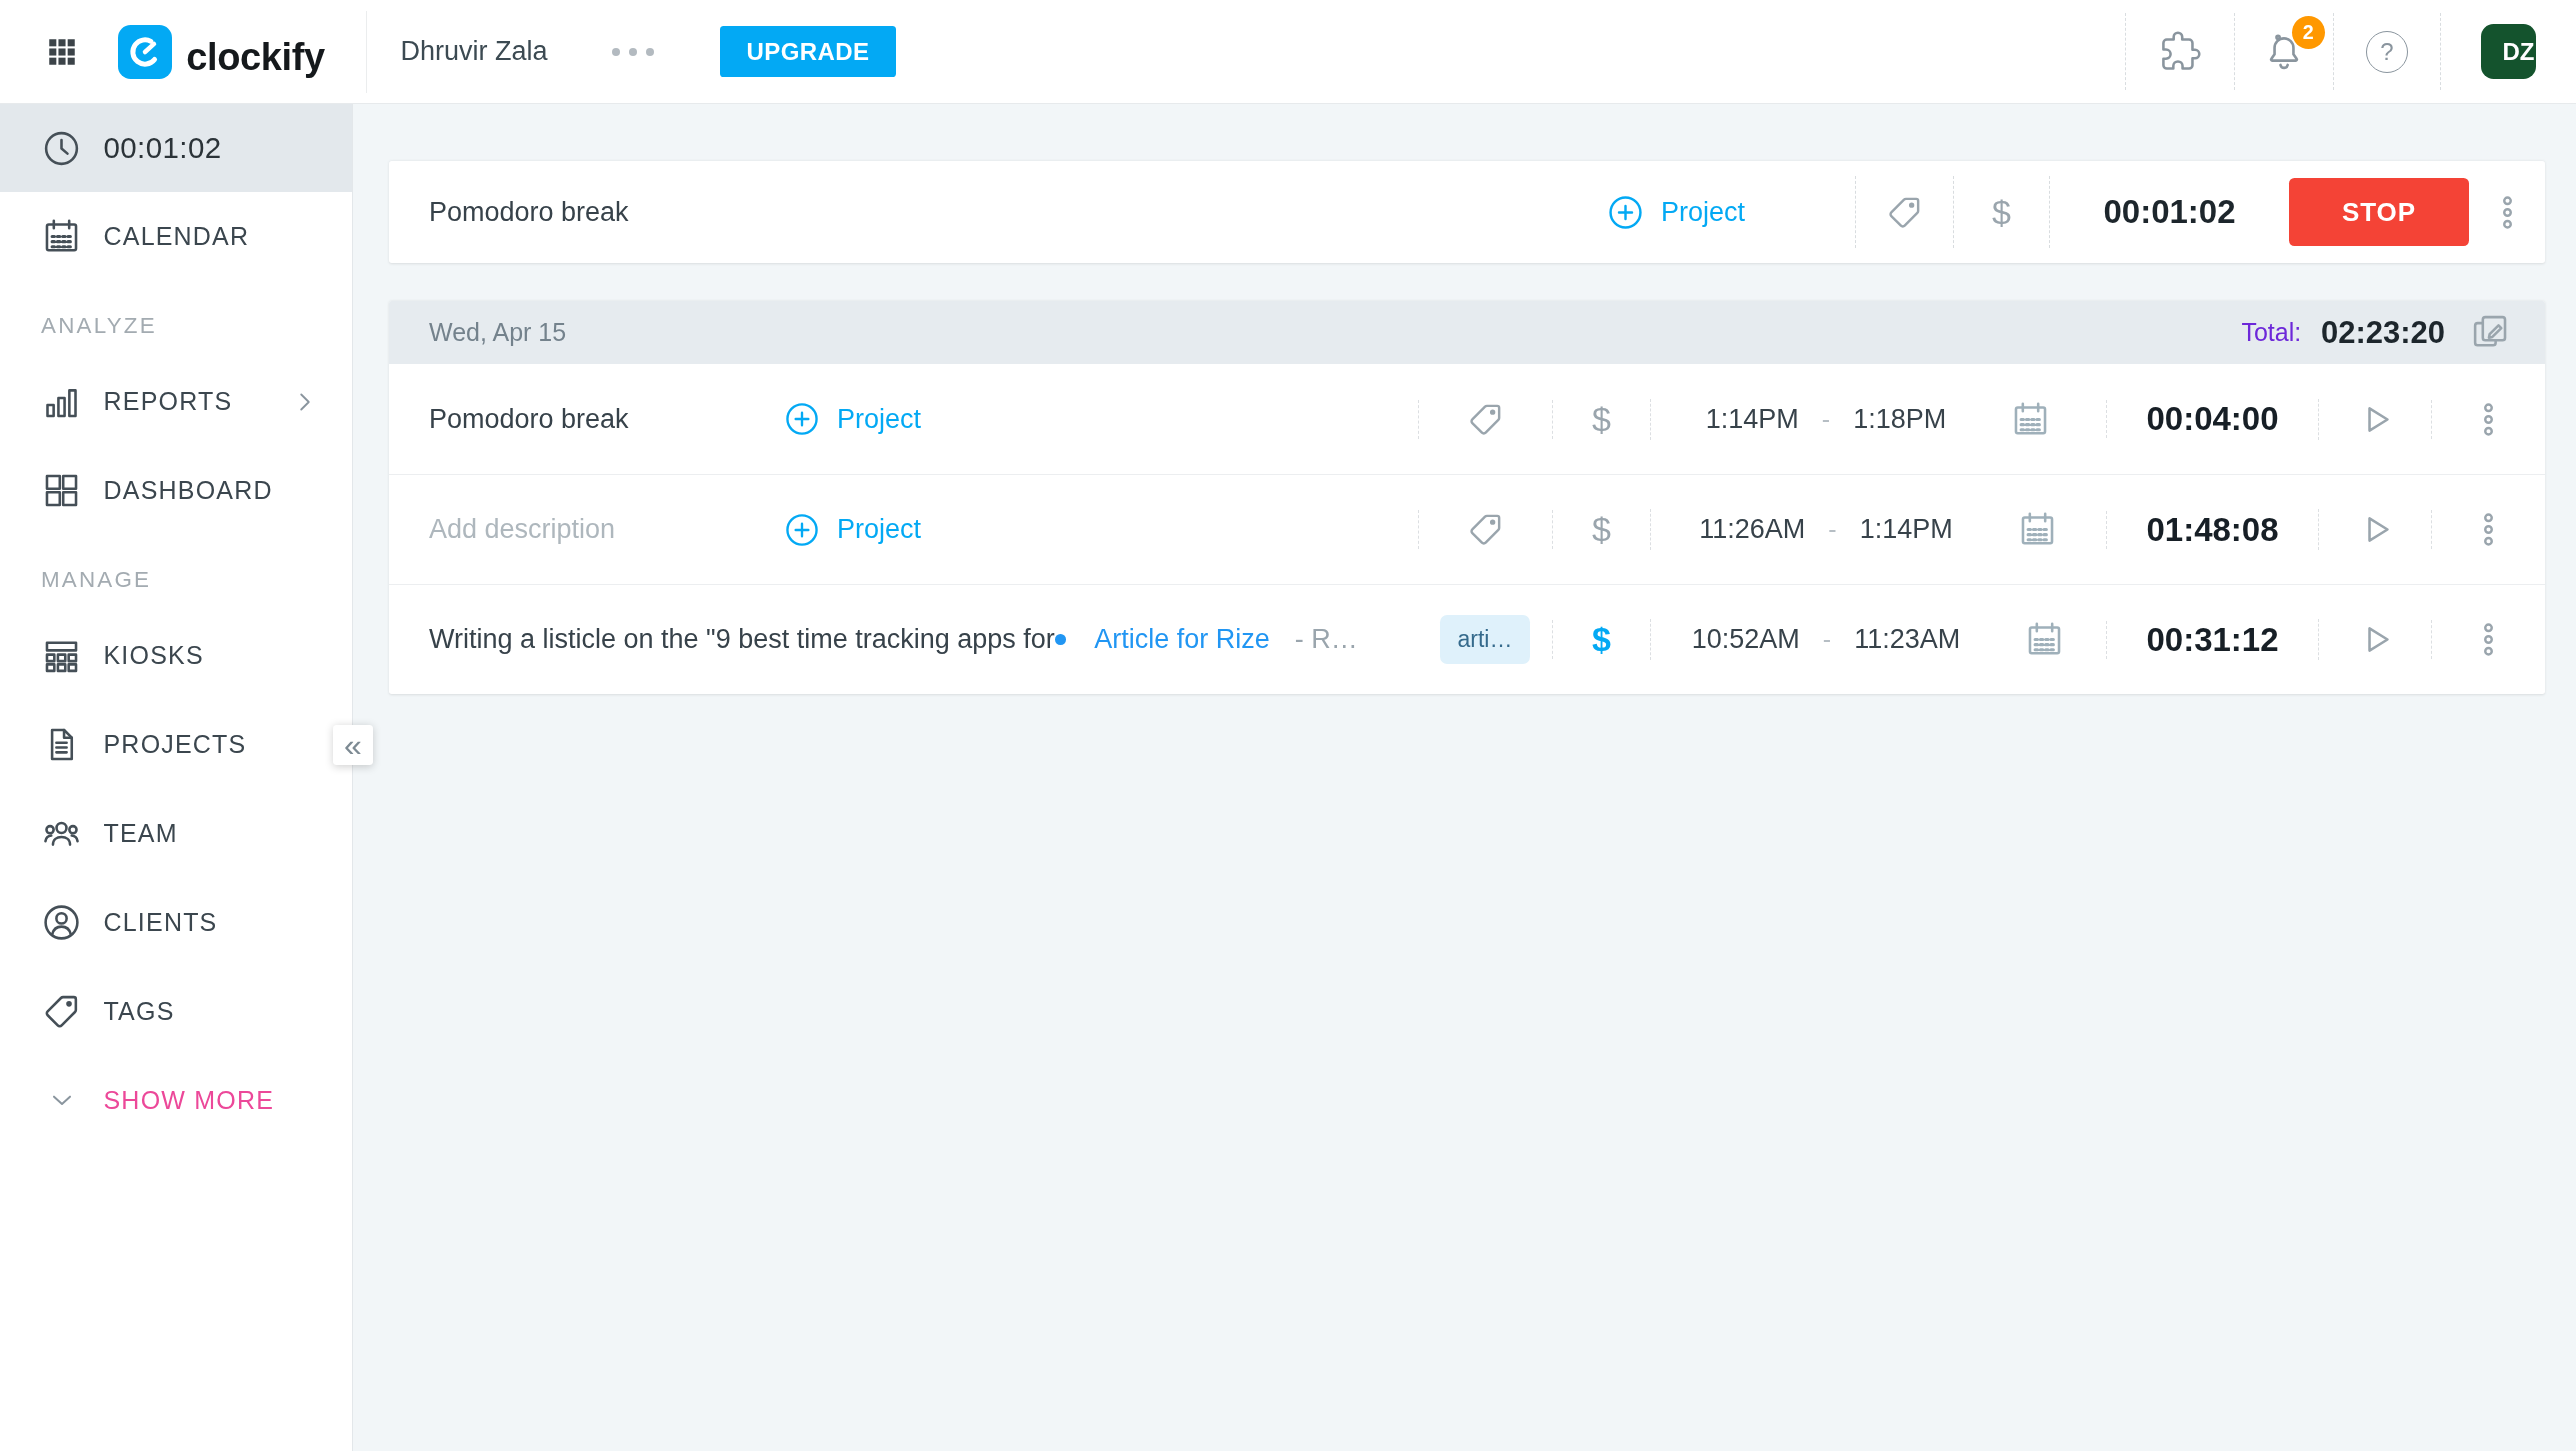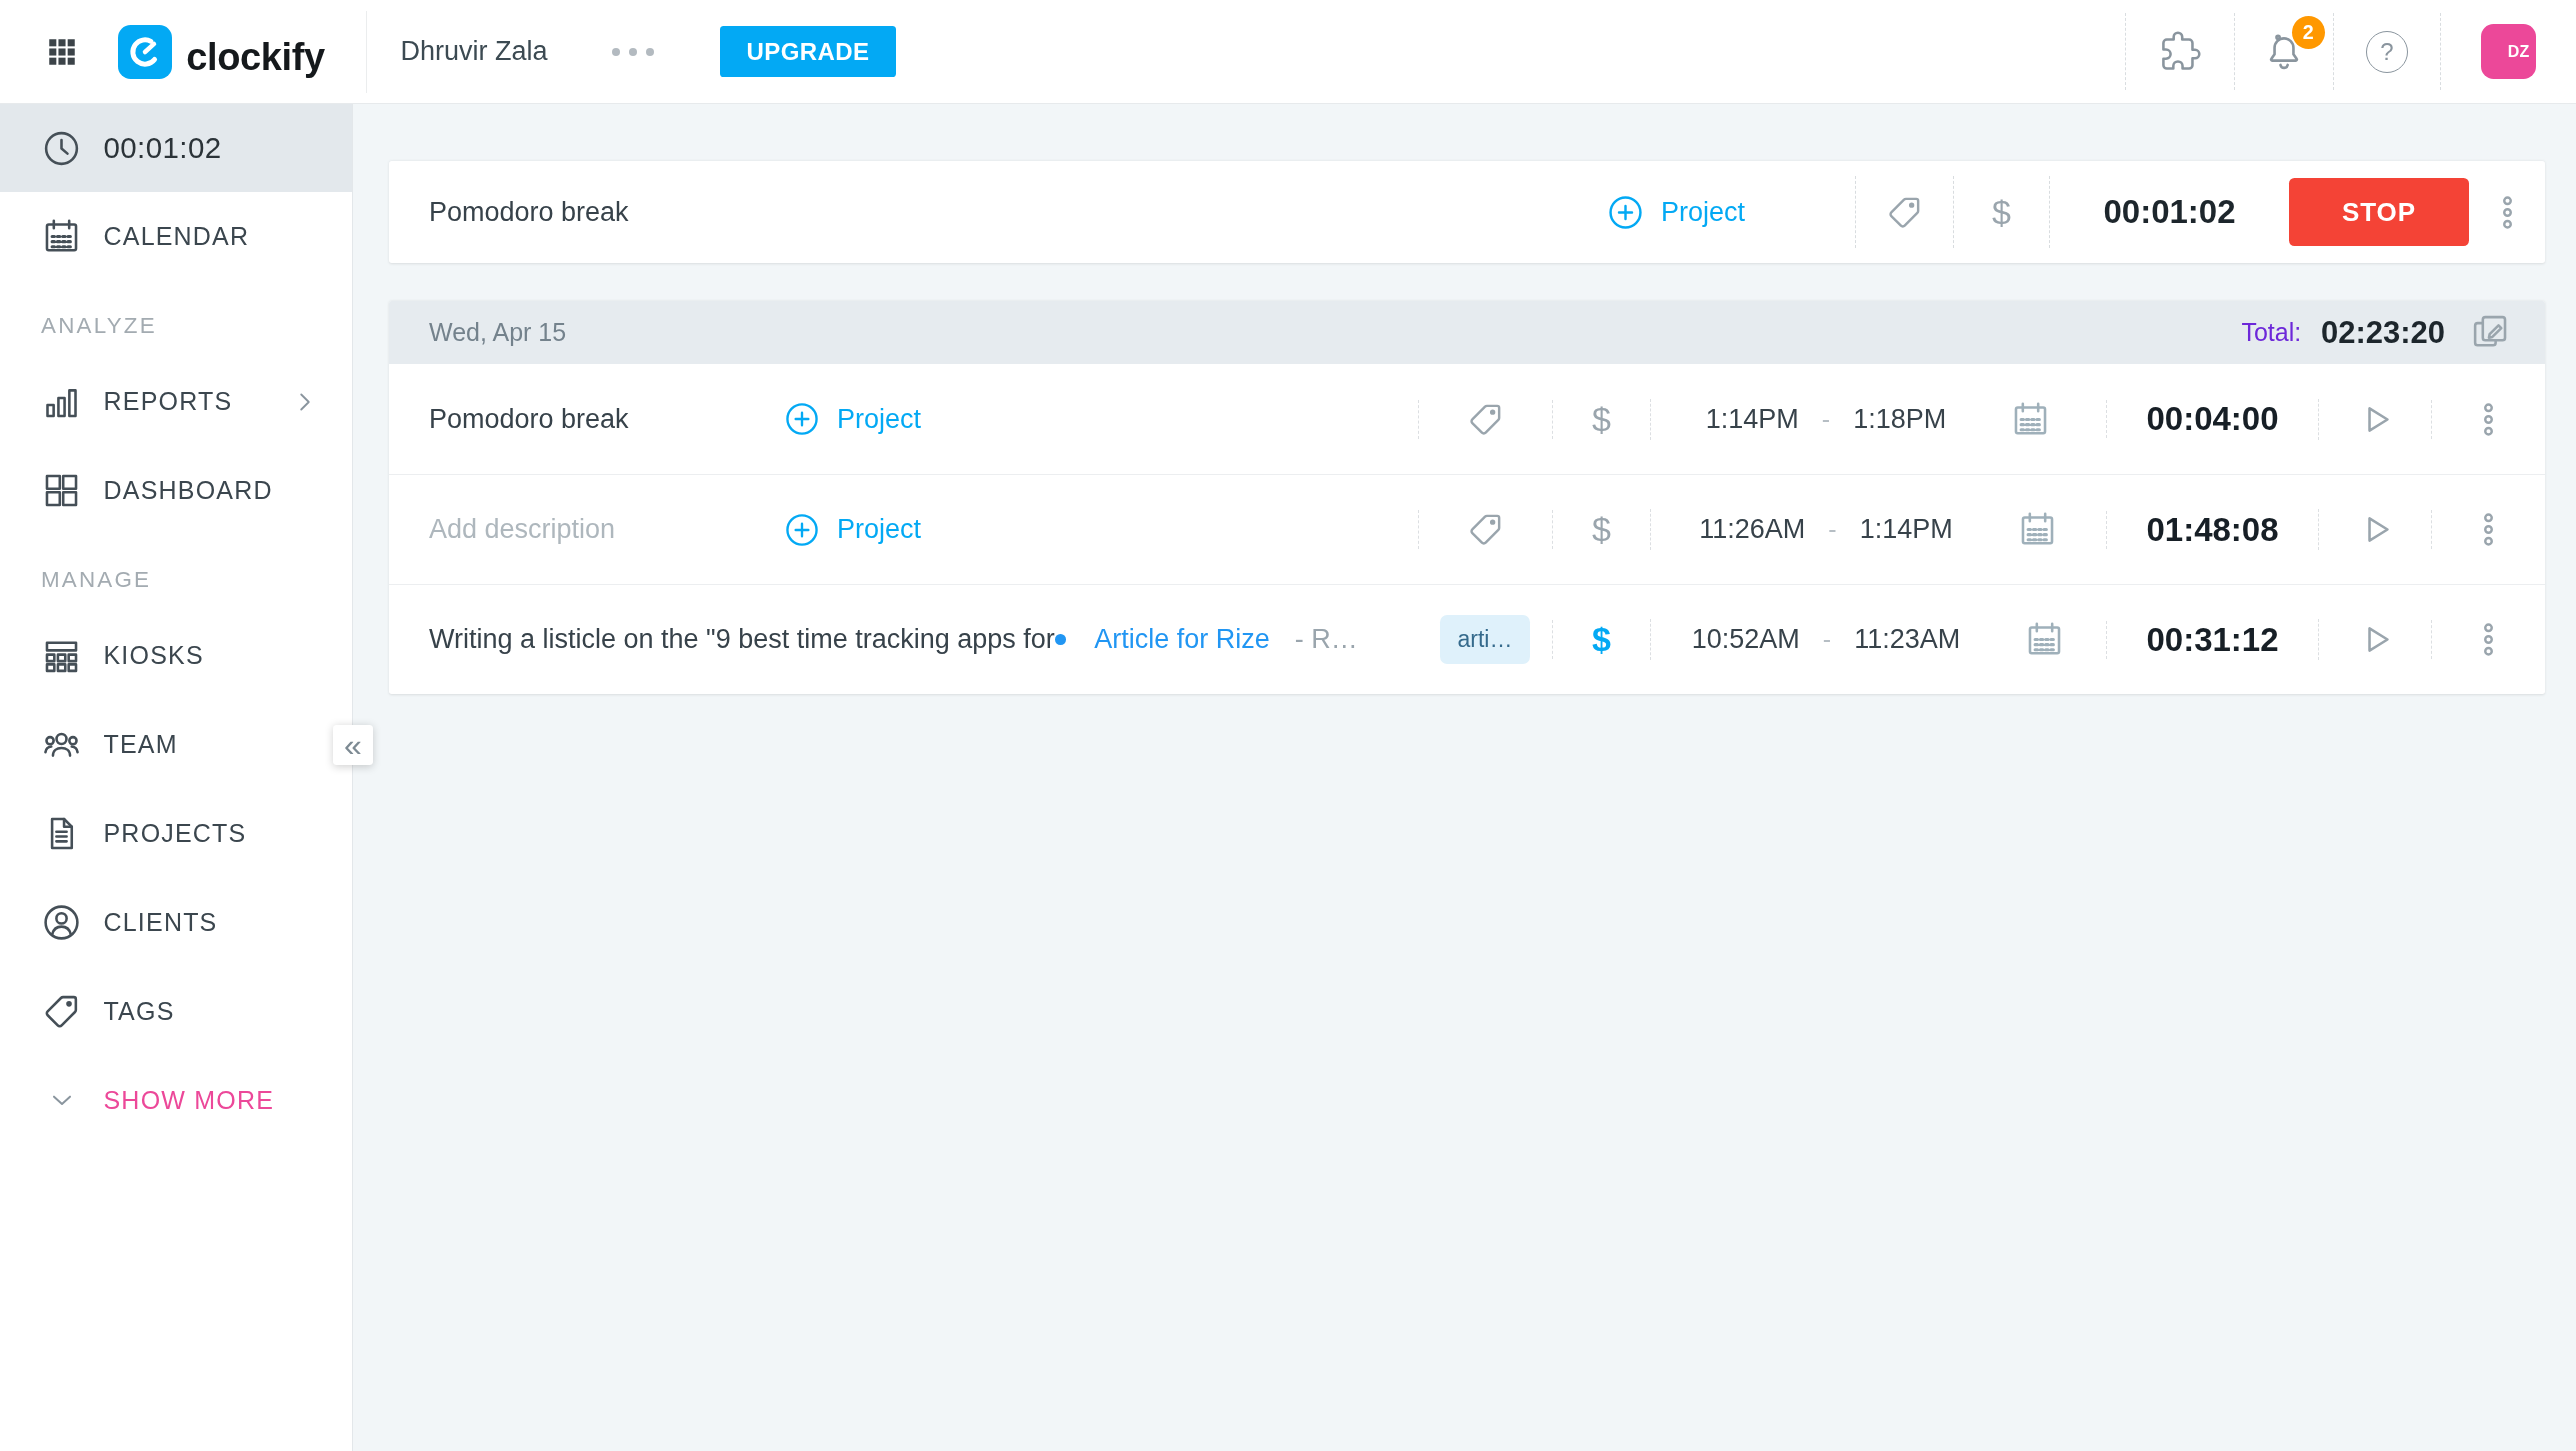--- a/index.html
+++ b/index.html
@@ -46,22 +46,22 @@
   .badge {
     position: absolute; top: -14.3px; right: -19.7px; min-width: 33px; height: 33px;
     background: #ff9800; border-radius: 50%; color: #fff; font-size: 19.7px; font-weight: bold;
     display: flex; align-items: center; justify-content: center;
   }
   .help-circle {
     width: 42px; height: 42px; border: 1.8px solid #8a959e; border-radius: 50%;
     display: flex; align-items: center; justify-content: center; font-size: 24px; color: #8a959e;
   }
   .avatar {
-    width: 55px; height: 55px; border-radius: 12.5px; background: #ec4899;
-    color: #fff; font-size: 16px; font-weight: bold;
+    width: 55px; height: 55px; border-radius: 12.5px; background: #14532d;
+    color: #fff; font-size: 24px; font-weight: bold;
     display: flex; align-items: center; justify-content: center; padding-left: 20px;
   }
 
   
   .sidebar {
     position: absolute; top: 104px; left: 0; bottom: 0; width: 353px;
     background: #ffffff; border-right: 0.9px solid #e3e7ea; z-index: 10;
     display: flex; flex-direction: column;
   }
   .side-item {
@@ -359,29 +359,29 @@
   <div class="sp14"></div>
 
   <div class="side-item">
     <svg class="icon stroke-icon" viewBox="0 0 46 46" width="41" height="41">
         <use href="#sym-kiosks"></use>
       </svg>
     <span class="lbl">KIOSKS</span>
   </div>
   <div class="side-item">
     <svg class="icon stroke-icon" viewBox="0 0 46 46" width="41" height="41">
+        <use href="#sym-projects"></use>
+      </svg>
+    <span class="lbl">PROJECTS</span>
+  </div>
+  <div class="side-item">
+    <svg class="icon stroke-icon" viewBox="0 0 46 46" width="41" height="41">
         <use href="#sym-team"></use>
       </svg>
     <span class="lbl">TEAM</span>
-  </div>
-  <div class="side-item">
-    <svg class="icon stroke-icon" viewBox="0 0 46 46" width="41" height="41">
-        <use href="#sym-projects"></use>
-      </svg>
-    <span class="lbl">PROJECTS</span>
   </div>
   <div class="side-item">
     <svg class="icon stroke-icon" viewBox="0 0 46 46" width="41" height="41">
         <use href="#sym-clients"></use>
       </svg>
     <span class="lbl">CLIENTS</span>
   </div>
   <div class="side-item">
     <svg class="icon stroke-icon" viewBox="0 0 46 46" width="41" height="41">
         <use href="#sym-tag"></use>

